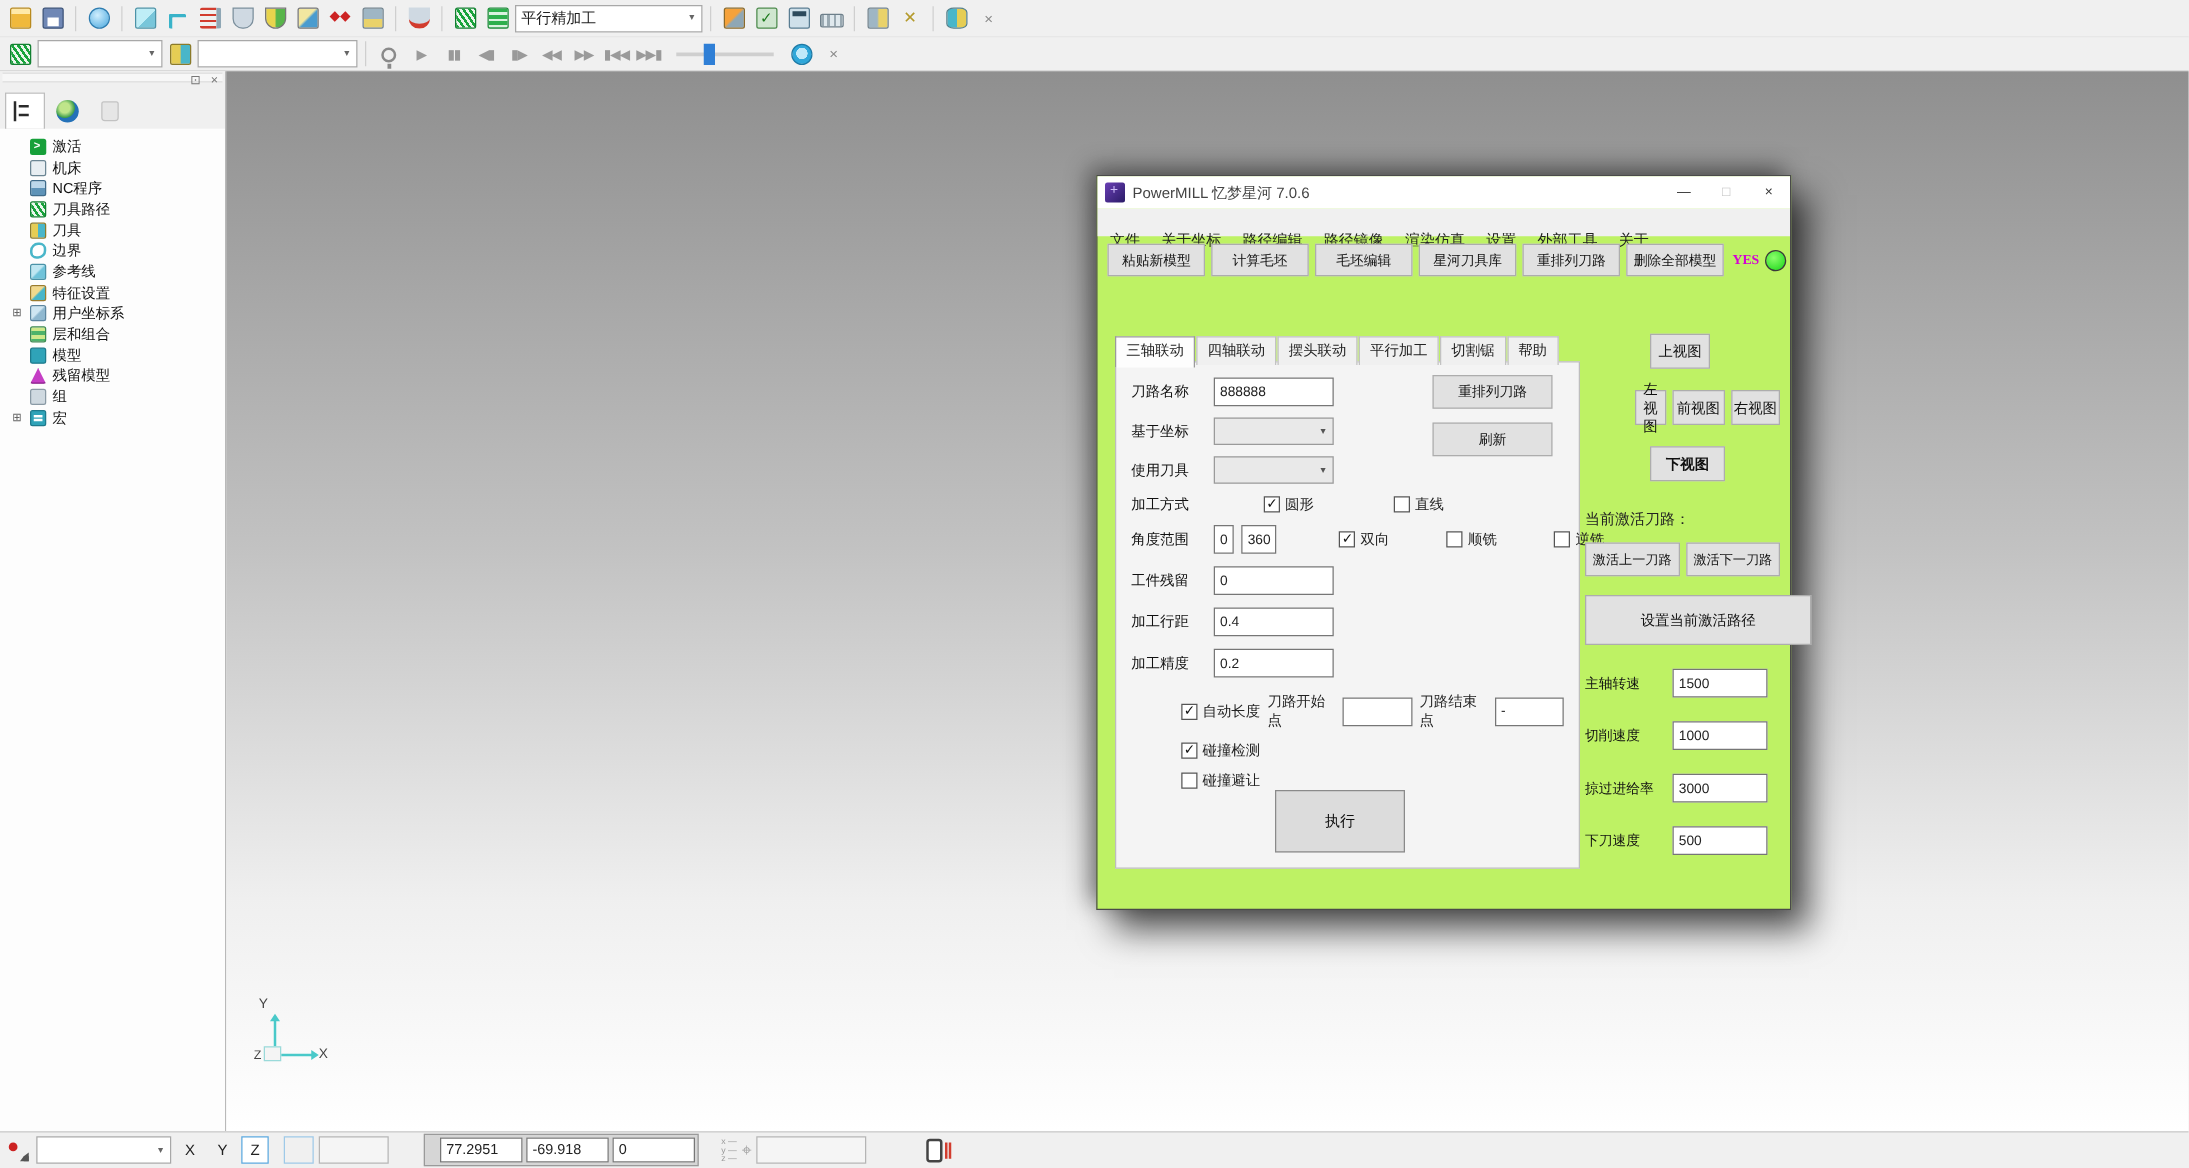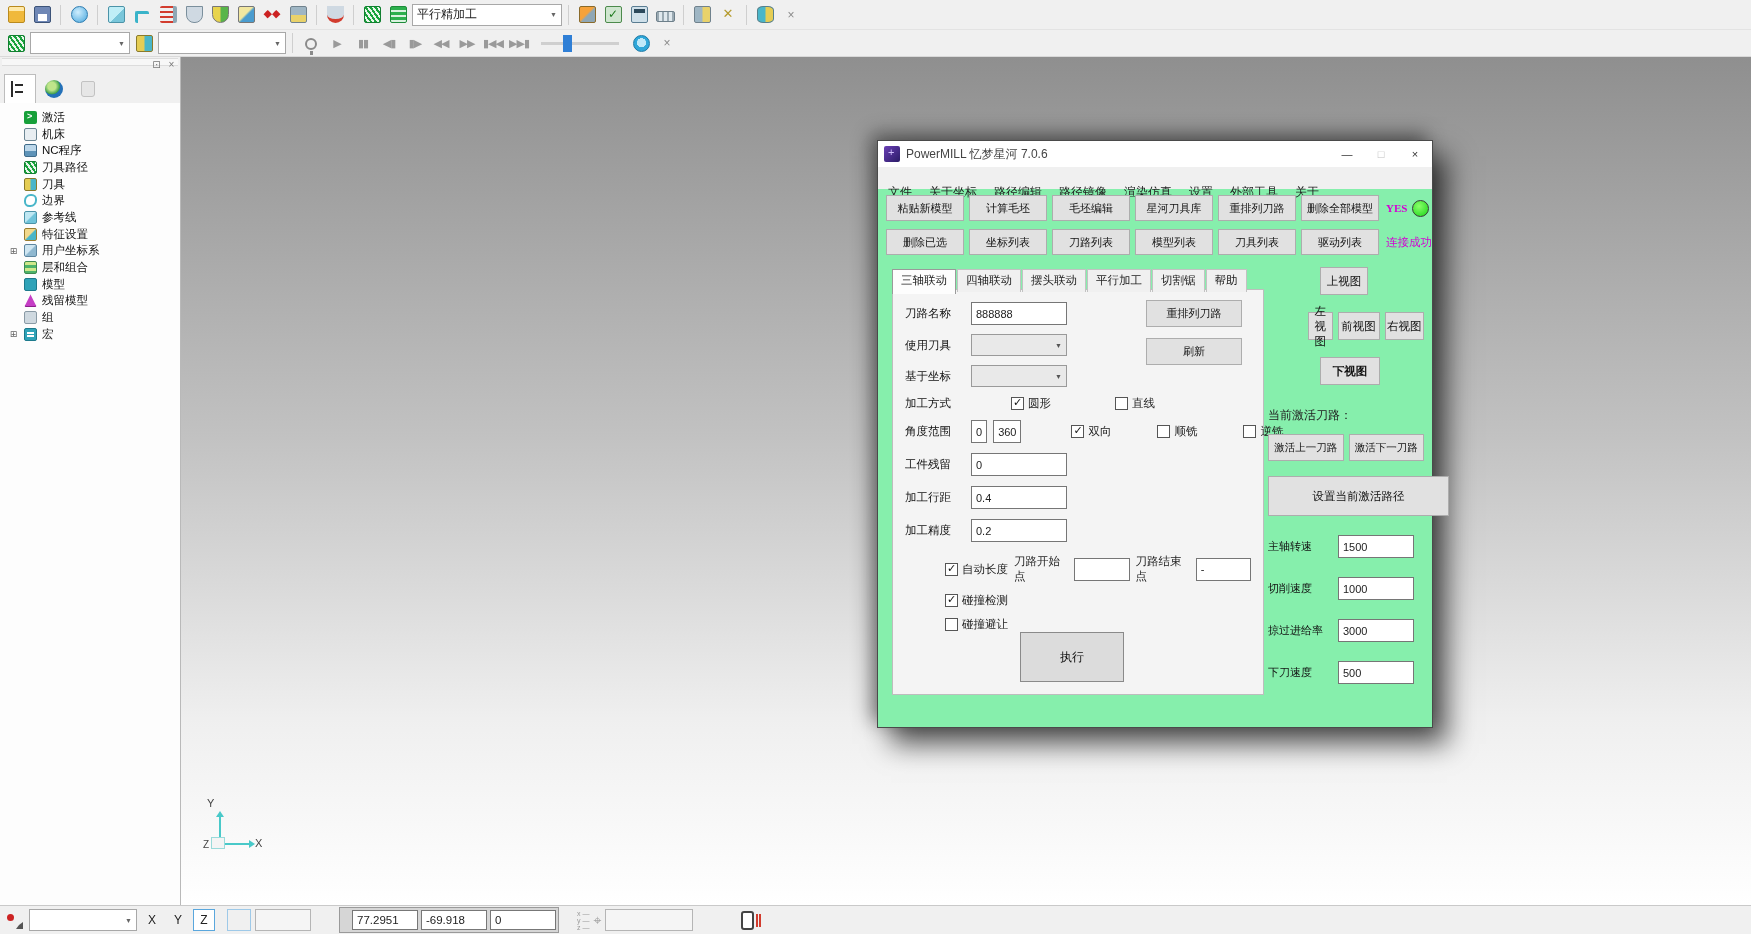--- a/index.html
+++ b/index.html
@@ -84,21 +84,21 @@
   #triad .vax { position:absolute; left:14px; top:14px; width:2px; height:30px; background:#49c9c9; }
   #triad .vax::before { content:""; position:absolute; left:-3px; top:-6px; border:4px solid transparent; border-bottom:6px solid #49c9c9; }
   #triad .hax { position:absolute; left:14px; top:44px; width:34px; height:2px; background:#49c9c9; }
   #triad .hax::before { content:""; position:absolute; right:-6px; top:-3px; border:4px solid transparent; border-left:6px solid #49c9c9; }
   #triad .org { position:absolute; left:6px; top:38px; width:14px; height:12px; background:#f4f4f4; border:1px solid #9adada; }
   #triad .ly { position:absolute; left:2px; top:-2px; color:#444; font-size:11px; }
   #triad .lx { position:absolute; left:50px; top:38px; color:#444; font-size:11px; }
   #triad .lz { position:absolute; left:-2px; top:40px; color:#444; font-size:10px; }
 
   
-  #dialog { position:absolute; left:877px; top:140px; width:556px; height:588px; background:#86efac;
+  #dialog { position:absolute; left:877px; top:140px; width:556px; height:588px; background:#bef264;
     border:1px solid #4a4a4a; box-shadow:14px 16px 26px rgba(0,0,0,0.65), -6px -6px 18px rgba(0,0,0,0.45); }
   #dtitle { height:26px; background:#fff; display:flex; align-items:center; padding-left:6px; }
   .dico { width:16px; height:16px; border-radius:2px; background:linear-gradient(135deg,#6a3fb5,#2a1b66); position:relative; margin-right:6px; }
   .dico::after{content:"+";color:#cfbdfa;position:absolute;left:4px;top:0px;font-size:11px;}
   #dtitle .txt { font-size:12px; color:#444; }
   #dctrl { margin-left:auto; display:flex; height:26px; }
   #dctrl span { width:34px; text-align:center; line-height:26px; color:#333; font-size:11px; }
   #dctrl .dis { color:#c0c0c0; }
   #dmenu { height:22px; display:flex; gap:17px; align-items:center; padding:0 10px; background:#f0f0f0; }
   #dmenu span { font-size:12px; color:#222;margin-top:29px; }
@@ -417,52 +417,43 @@
   <div id="drow1" class="drow">
     <button class="btn">粘贴新模型</button>
     <button class="btn">计算毛坯</button>
     <button class="btn">毛坯编辑</button>
     <button class="btn">星河刀具库</button>
     <button class="btn">重排列刀路</button>
     <button class="btn">删除全部模型</button>
     <span class="yes">YES</span>
     <div class="lamp"></div>
   </div>
-  <div id="drow2" class="drow">
-    <button class="btn">删除已选</button>
-    <button class="btn">坐标列表</button>
-    <button class="btn">刀路列表</button>
-    <button class="btn">模型列表</button>
-    <button class="btn">刀具列表</button>
-    <button class="btn">驱动列表</button>
-    <span class="connected">连接成功</span>
-  </div>
 
   <div id="dtabs">
     <div class="tab active">三轴联动</div>
     <div class="tab">四轴联动</div>
     <div class="tab">摆头联动</div>
     <div class="tab">平行加工</div>
     <div class="tab">切割锯</div>
     <div class="tab">帮助</div>
   </div>
 
   <div id="dpanel">
     <div class="frow">
       <span class="flbl">刀路名称</span>
       <div class="inp w92">888888</div>
     </div>
     <div class="frow">
-      <span class="flbl">使用刀具</span>
+      <span class="flbl">基于坐标</span>
       <div class="fcombo">
           <span class="chev">▼</span>
         </div>
     </div>
     <div class="frow">
-      <span class="flbl">基于坐标</span>
+      <span class="flbl">使用刀具</span>
       <div class="fcombo">
           <span class="chev">▼</span>
         </div>
     </div>
     <div class="frow" style="margin-top:4px;">
       <span class="flbl">加工方式</span>
       <label class="cb">
           <span class="cbx on"></span>
           <span>圆形</span>
         </label>

